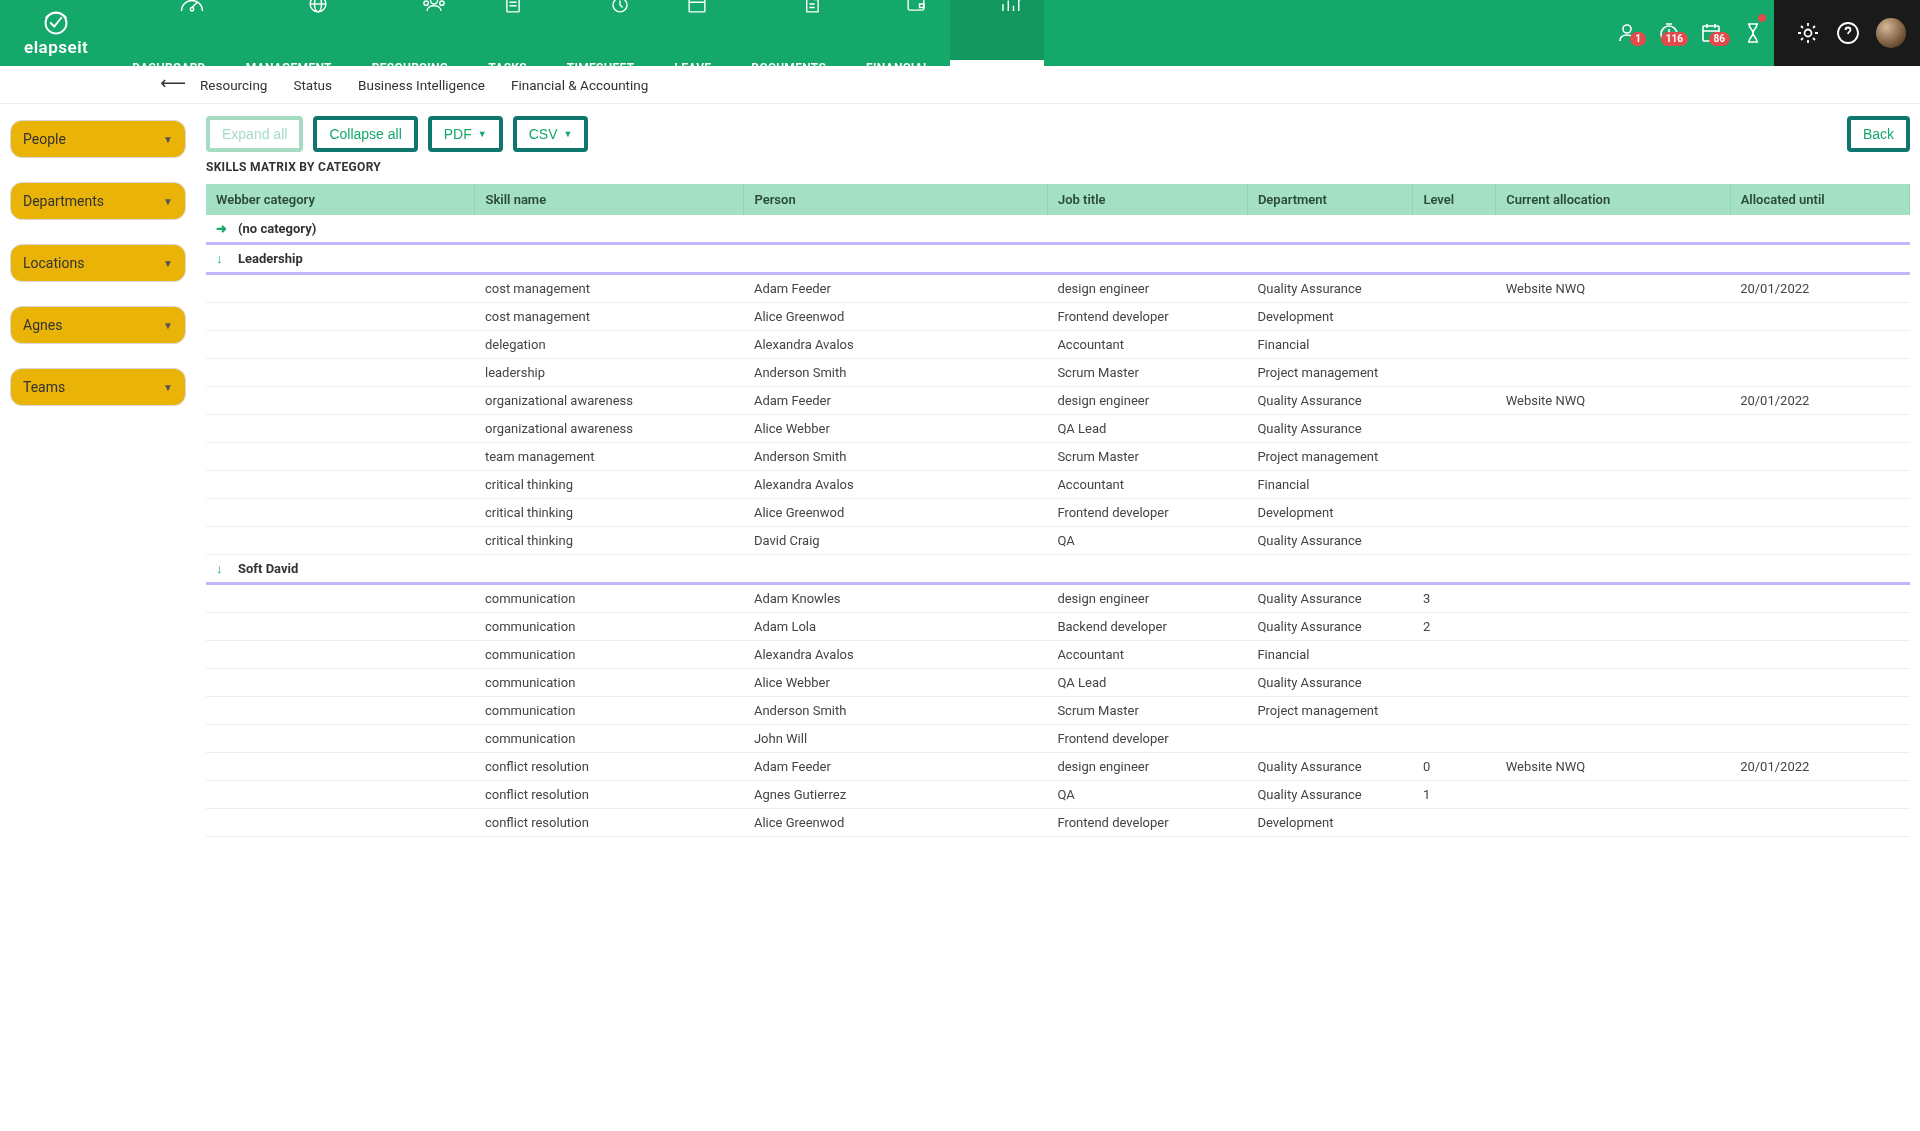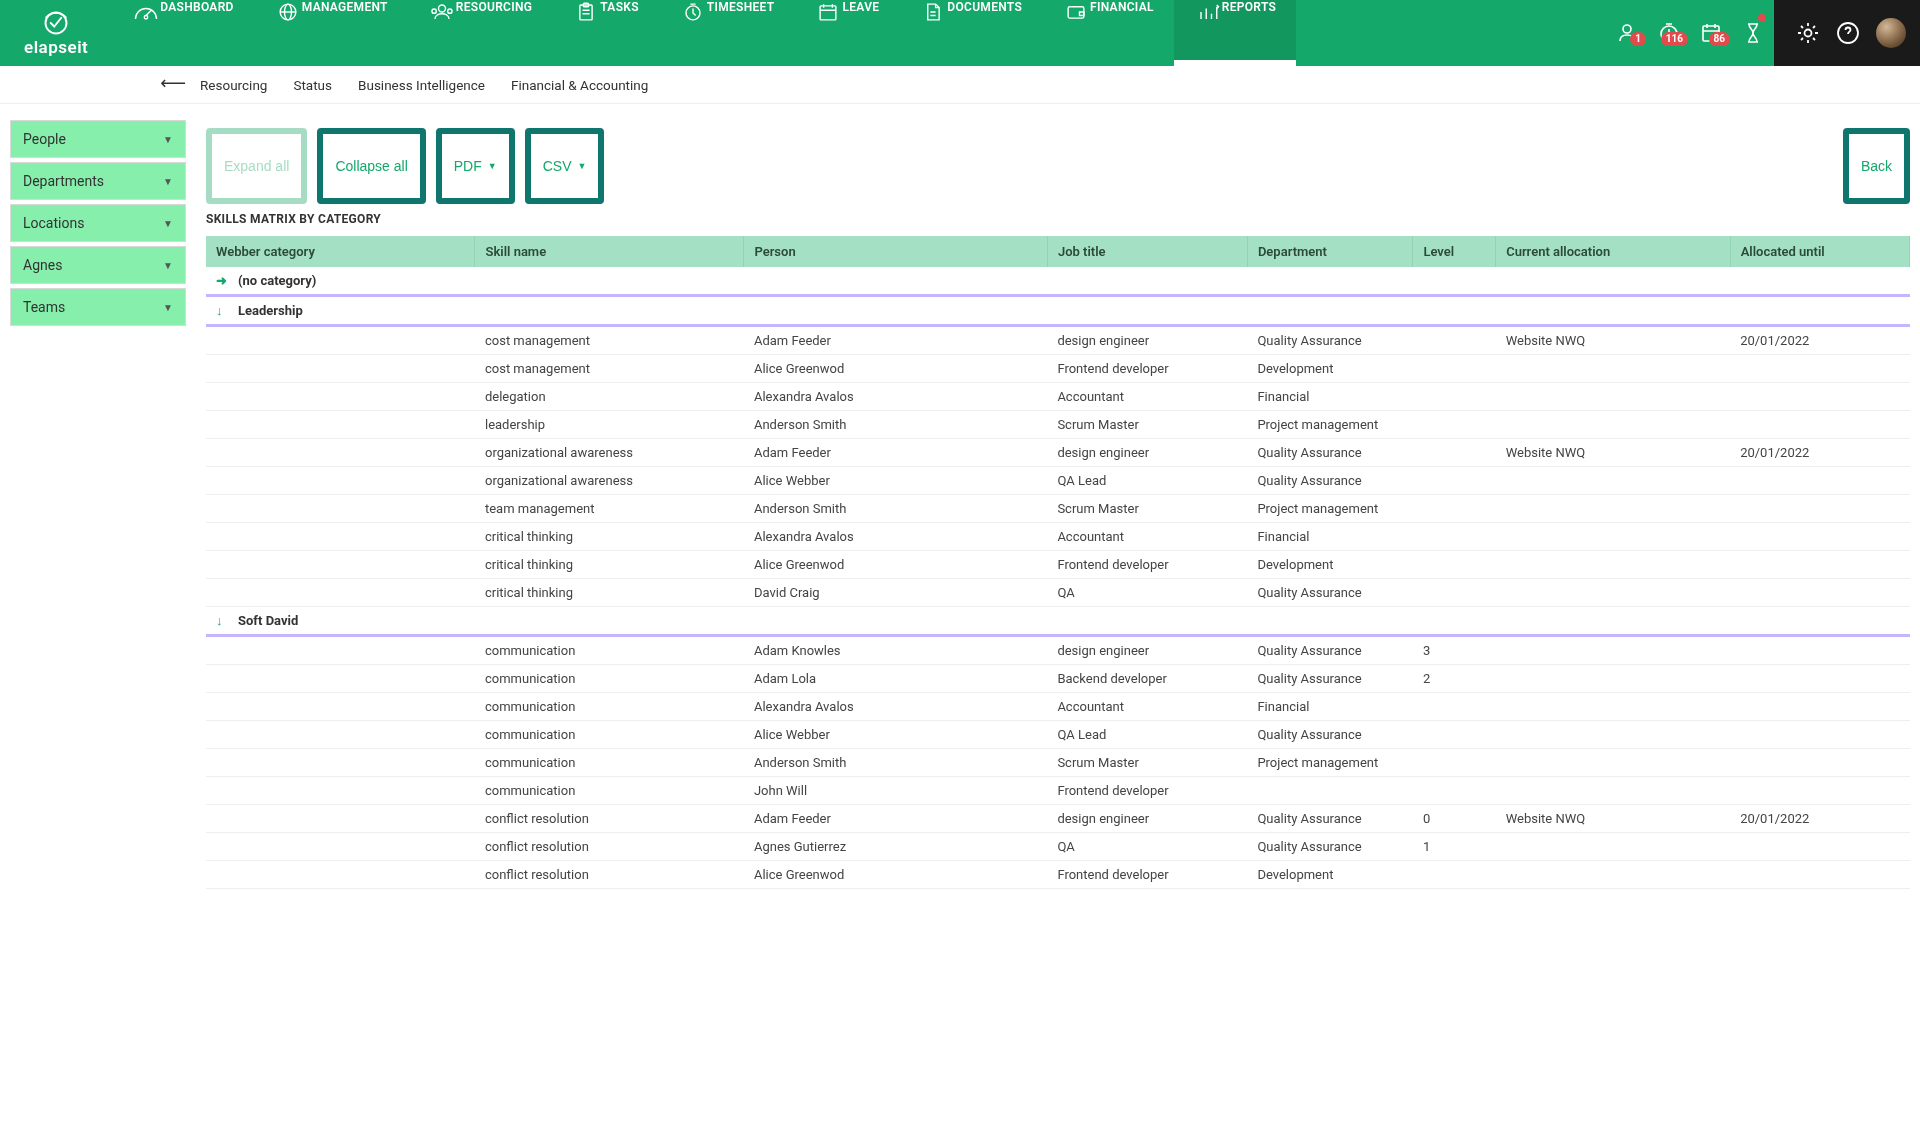--- a/index.html
+++ b/index.html
@@ -4,46 +4,46 @@
 <style>
 * { box-sizing: border-box; margin: 0; padding: 0; }
 body { font-family: -apple-system, BlinkMacSystemFont, "Segoe UI", Roboto, sans-serif; font-size: 13px; color: #333; background: #fff; }
 
 
 .navbar { display: flex; background: #15a86b; height: 66px; position: relative; }
 .logo { display: flex; flex-direction: column; align-items: center; justify-content: center; padding: 0 24px; color: #fff; }
 .logo svg { width: 36px; height: 28px; }
 .logo-txt { font-size: 17px; font-weight: 600; letter-spacing: .5px; }
 .nav-items { display: flex; flex: 1; }
-.nav-item { display: flex; flex-direction: row; align-items: flex-start; justify-content: center; padding: 0 20px; color: #fff; font-size: 12px; font-weight: 600; letter-spacing: .3px; cursor: pointer; position: relative; }
+.nav-item { display: flex; flex-direction: column; align-items: flex-end; justify-content: center; padding: 0 20px; color: #fff; font-size: 12px; font-weight: 600; letter-spacing: .3px; cursor: pointer; position: relative; gap: 38px; }
 .nav-item .nav-icon { margin-bottom: 4px; }
 .nav-item.active { background: #12975f; }
 .nav-item.active::after { content:""; position:absolute; left:0; right:0; bottom:0; height:6px; background:#fff; }
 .nav-right { display: flex; align-items: center; }
 .nav-notif { position: relative; display:flex; align-items:center; justify-content:center; width:42px; height:66px; color:#fff; cursor:pointer; }
 .badge { position:absolute; top:32px; right:2px; background:#e24b4b; color:#fff; font-size:10px; font-weight:700; border-radius:8px; padding:1px 5px; line-height:1.2; }
 .badge.dot { top:14px; right:8px; width:8px; height:8px; padding:0; border-radius:50%; }
 .nav-dark { background:#1a1a1a; display:flex; align-items:center; padding:0 14px 0 22px; gap:16px; }
 .nav-dark .ico { color:#fff; cursor:pointer; display:flex; }
 .avatar { width:30px; height:30px; border-radius:50%; background: radial-gradient(circle at 35% 30%, #d4b896, #7a5c3e 60%, #3a2a1a); cursor:pointer; }
 
 
 .subnav { display:flex; align-items:center; padding: 0 0 0 200px; height:38px; border-bottom:1px solid #eee; font-size:13.5px; gap:26px; }
 .subnav a { color:#333; cursor:pointer; }
 
 
 .main { display:flex; }
 .sidebar { width:196px; padding:16px 10px 0 10px; position:relative; }
 .back-arrow { position:absolute; top:-32px; right:10px; font-size:18px; color:#333; cursor:pointer; }
-.filter { border:1px solid #d9d9d9; border-radius:0; padding:10px 12px; margin-bottom:4px; display:flex; justify-content:space-between; align-items:center; font-size:14px; cursor:pointer; background:#86efac; }
+.filter { border:1px solid #d9d9d9; border-radius:12px; padding:10px 12px; margin-bottom:24px; display:flex; justify-content:space-between; align-items:center; font-size:14px; cursor:pointer; background:#eab308; }
 .filter .caret { font-size:10px; color:#555; }
 
 .content { flex:1; padding:12px 10px 0 10px; }
 .toolbar { display:flex; align-items:center; gap:10px; margin-bottom:8px; }
-.btn { border:6px solid #0f766e; color:#15a86b; background:#fff; border-radius:4px; padding:24px 12px; font-size:14px; cursor:pointer; display:inline-flex; align-items:center; gap:6px;margin-top:12px; }
+.btn { border:4px solid #0f766e; color:#15a86b; background:#fff; border-radius:4px; padding:6px 12px; font-size:14px; cursor:pointer; display:inline-flex; align-items:center; gap:6px; }
 .btn.disabled { color:#a7dcc4; border-color:#a7dcc4; cursor:default; }
 .btn .dd { font-size:9px; }
 .spacer { flex:1; }
 .page-title { font-size:12px; font-weight:700; letter-spacing:.3px; color:#333; margin-bottom:10px; }
 
 
 .tbl { width:100%; border-collapse:collapse; font-size:13px; }
 .tbl thead th { background:#a4e0c3; color:#2b4a3b; text-align:left; font-weight:600; padding:8px 10px; border-right:1px solid #94d3b4; font-size:13px; }
 .tbl thead th:first-child { padding-left:10px; }
 .group-row td { padding:6px 10px; font-weight:700; color:#333; border-bottom:3px solid #c4b5fd; }

